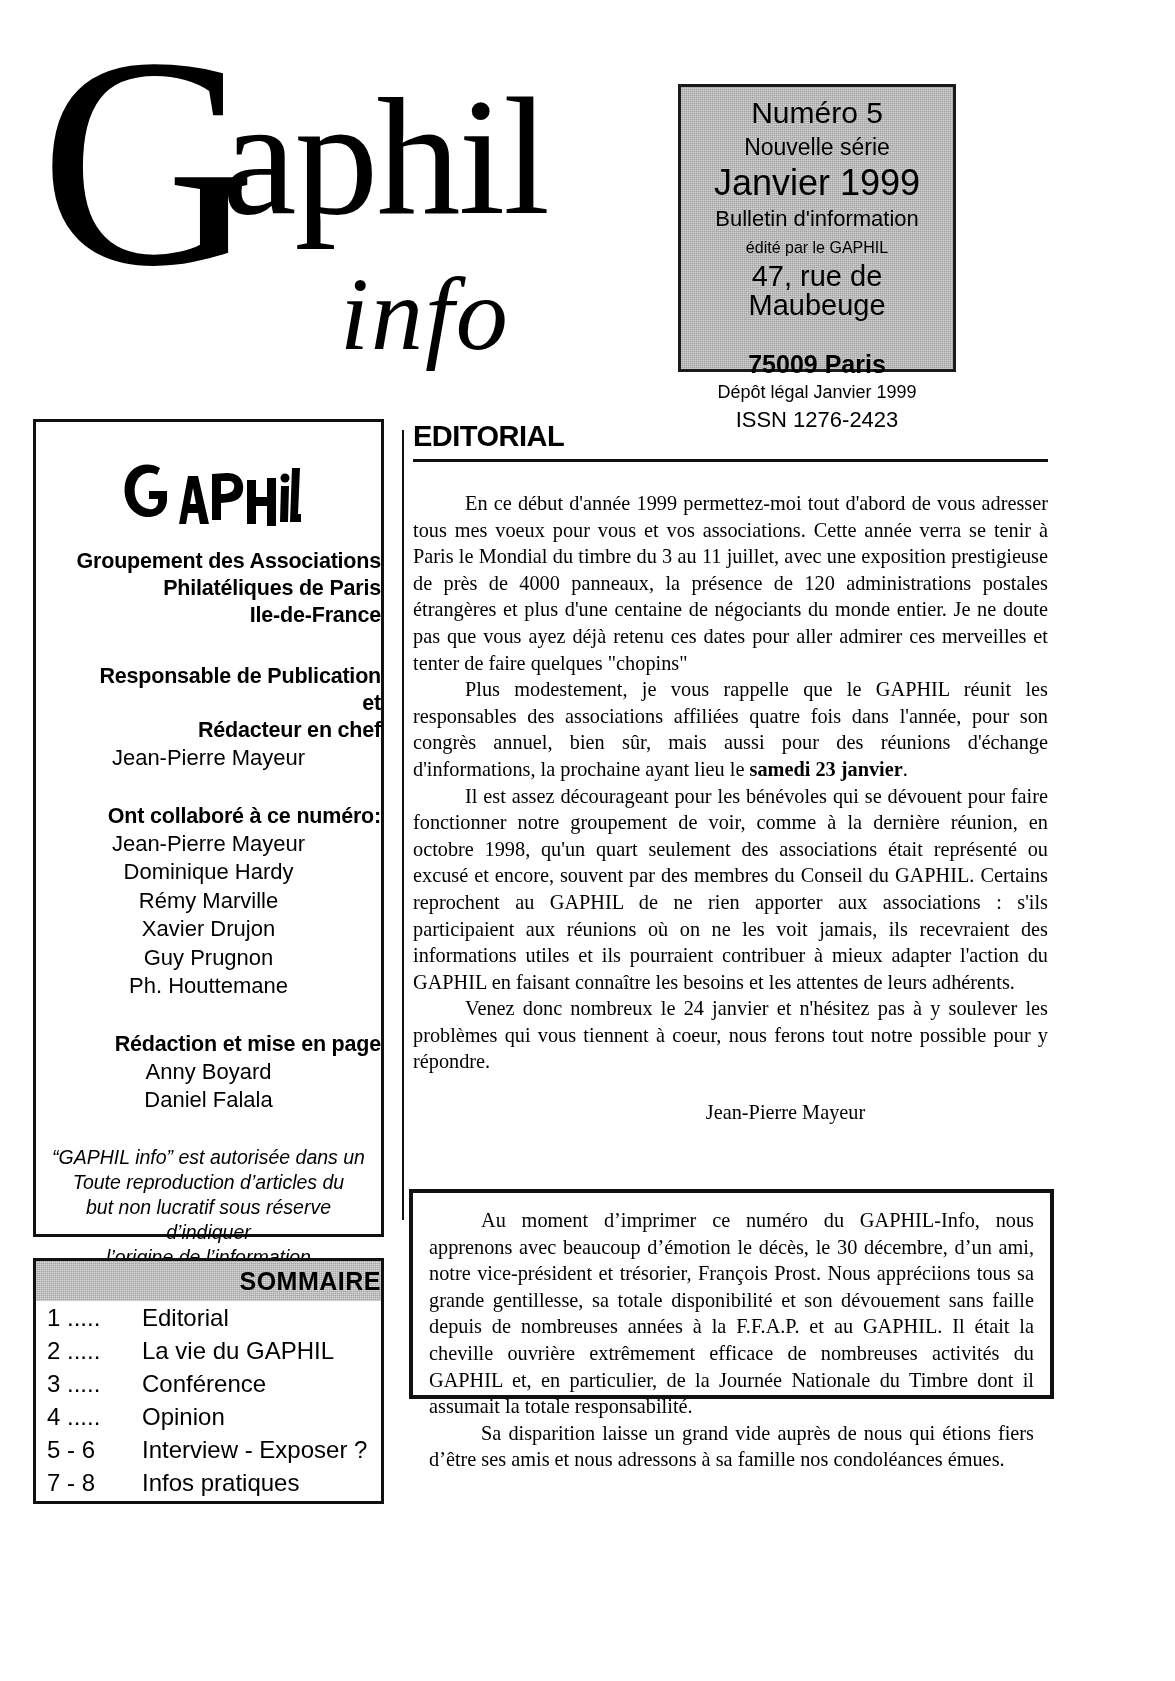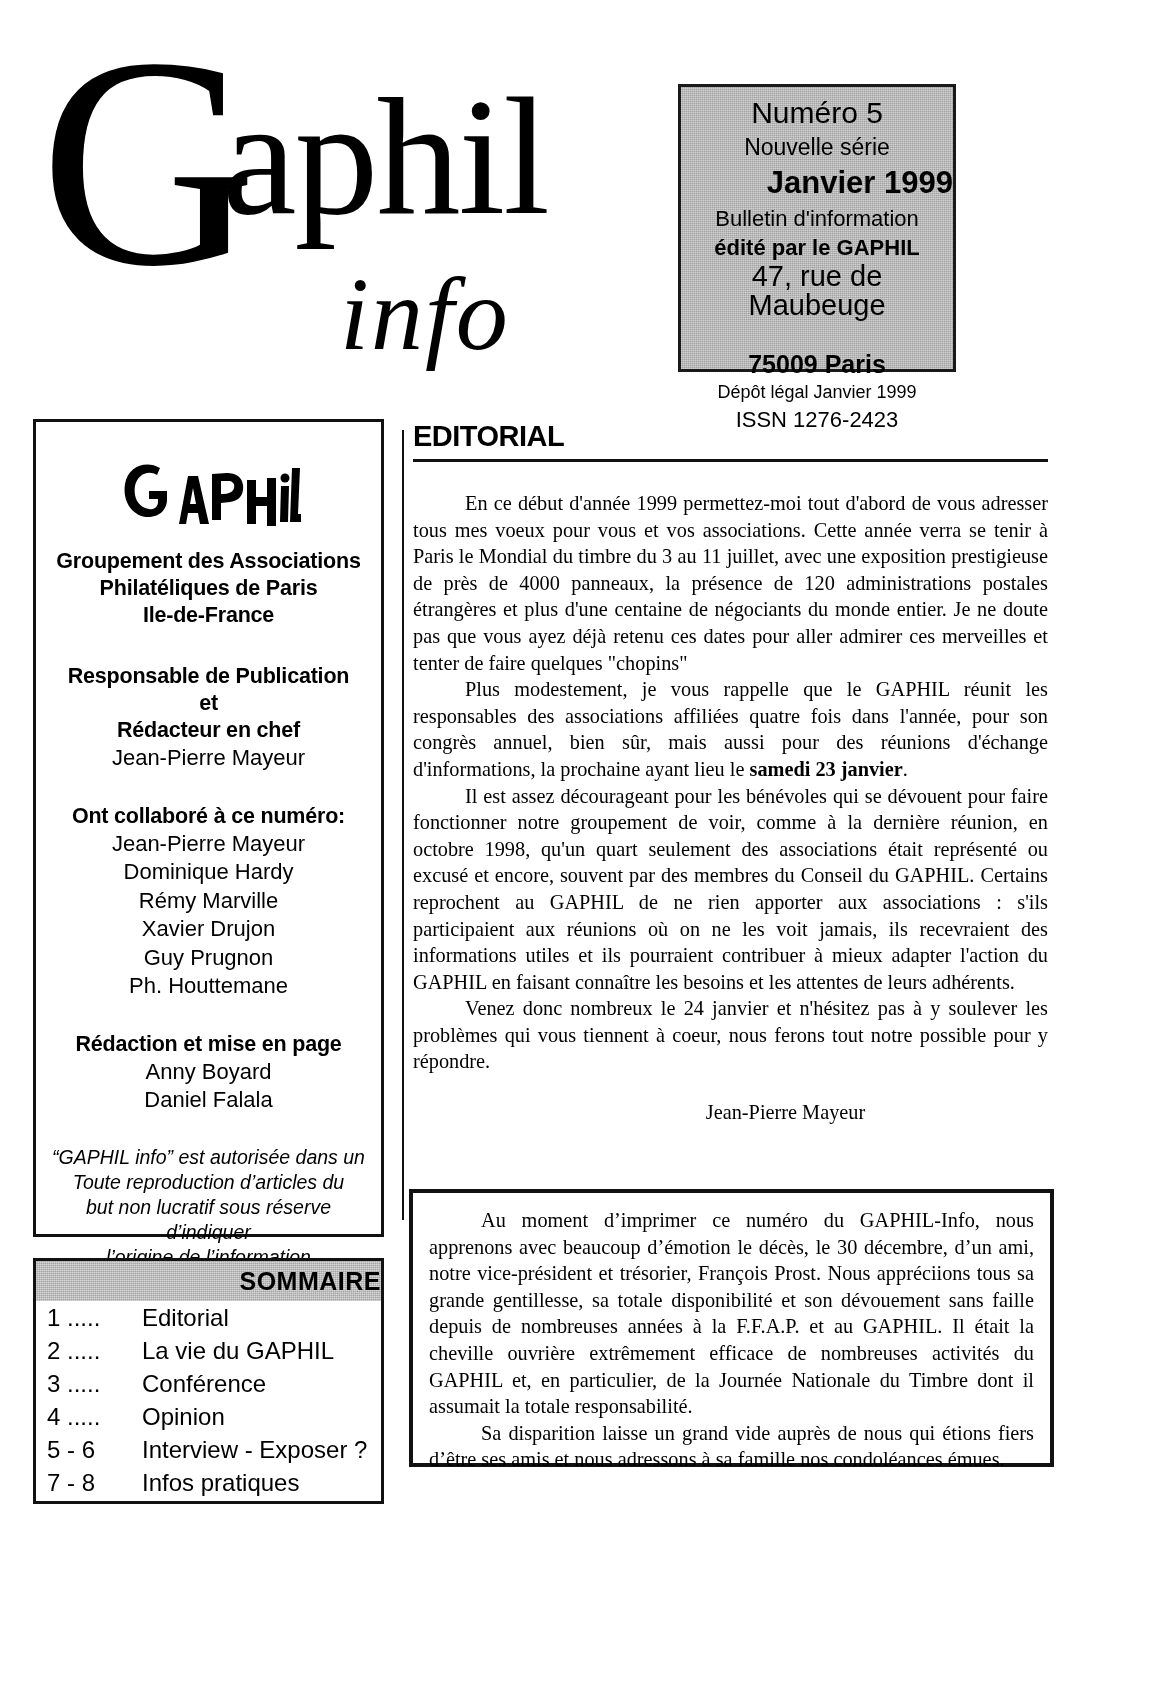--- a/index.html
+++ b/index.html
@@ -73,23 +73,23 @@
     box-sizing: border-box;
     text-align: center;
     font-family: "Liberation Sans", sans-serif;
     padding-top: 7px;
     background-image:
       repeating-linear-gradient(0deg, rgba(255,255,255,0.20) 0px, rgba(255,255,255,0.20) 1px, rgba(0,0,0,0.06) 1px, rgba(0,0,0,0.06) 2px),
       repeating-linear-gradient(90deg, rgba(255,255,255,0.18) 0px, rgba(255,255,255,0.18) 1px, rgba(0,0,0,0.05) 1px, rgba(0,0,0,0.05) 2px);
   }
   .issue-l1 { font-size: 30px; line-height: 38px; font-weight: 400; }
   .issue-l2 { font-size: 23px; line-height: 30px; font-weight: 400; }
-  .issue-l3 { font-size: 31px; line-height: 42px; font-weight: 700; text-align: right; }
+  .issue-l3 { font-size: 36px; line-height: 42px; font-weight: 400; }
   .issue-l4 { font-size: 22px; line-height: 29px; font-weight: 400; }
-  .issue-l5 { font-size: 22px; line-height: 29px; font-weight: 700; }
+  .issue-l5 { font-size: 16px; line-height: 29px; font-weight: 400; }
   .issue-l6 { font-size: 29px; line-height: 29px; font-weight: 400; }
   .issue-l7 { font-size: 25px; line-height: 29px; font-weight: 700; margin-top: 30px; }
   .issue-l8 { font-size: 18px; line-height: 26px; font-weight: 400; }
   .issue-l9 { font-size: 22px; line-height: 30px; font-weight: 400; }
 
   
   #identity-box {
     position: absolute;
     left: 33px;
     top: 419px;
@@ -105,20 +105,21 @@
     height: 92px;
     position: relative;
   }
   #gaphil-logo svg { display: block; margin: 0 auto; }
 
   .id-bold {
     font-weight: bold;
     font-size: 21.5px;
     line-height: 27px;
     letter-spacing: -0.2px;
+    text-align: right;
   }
   .id-plain {
     font-weight: 400;
     font-size: 22px;
     line-height: 28.5px;
   }
   .id-gap-md { height: 30px; }
   .id-gap-lg { height: 34px; }
 
   #copyright {
@@ -197,21 +198,21 @@
     padding-left: 110px;
     font-family: "Liberation Serif", serif;
     font-size: 20.3px;
   }
 
   #obituary-box {
     position: absolute;
     left: 409px;
     top: 1189px;
     width: 645px;
-    height: 278px;
+    height: 210px;
     border: 4px solid #111;
     box-sizing: border-box;
     padding: 14px 16px 0 16px;
     font-family: "Liberation Serif", serif;
     font-size: 20.3px;
     line-height: 26.6px;
     text-align: justify;
   }
   #obituary-box p { margin: 0; text-indent: 52px; }
 

